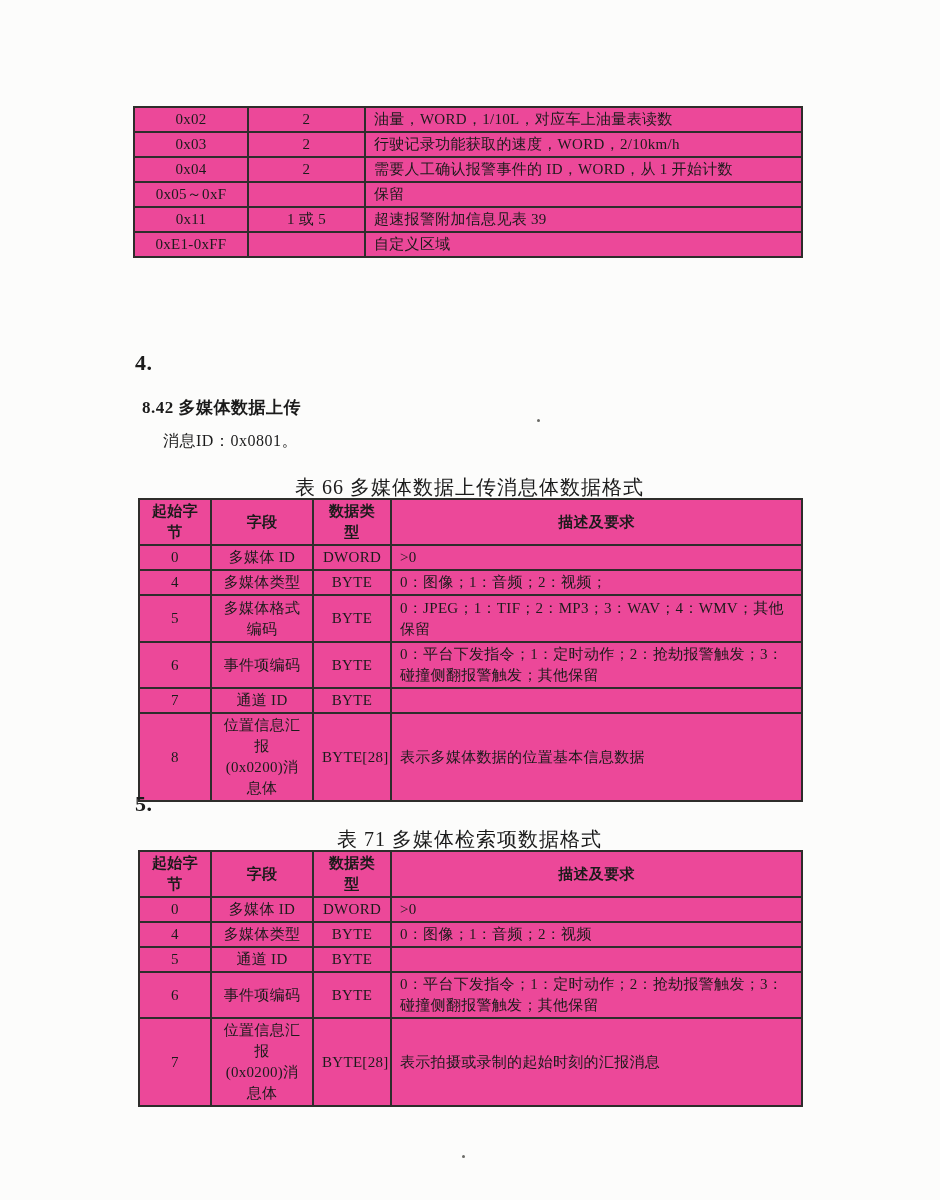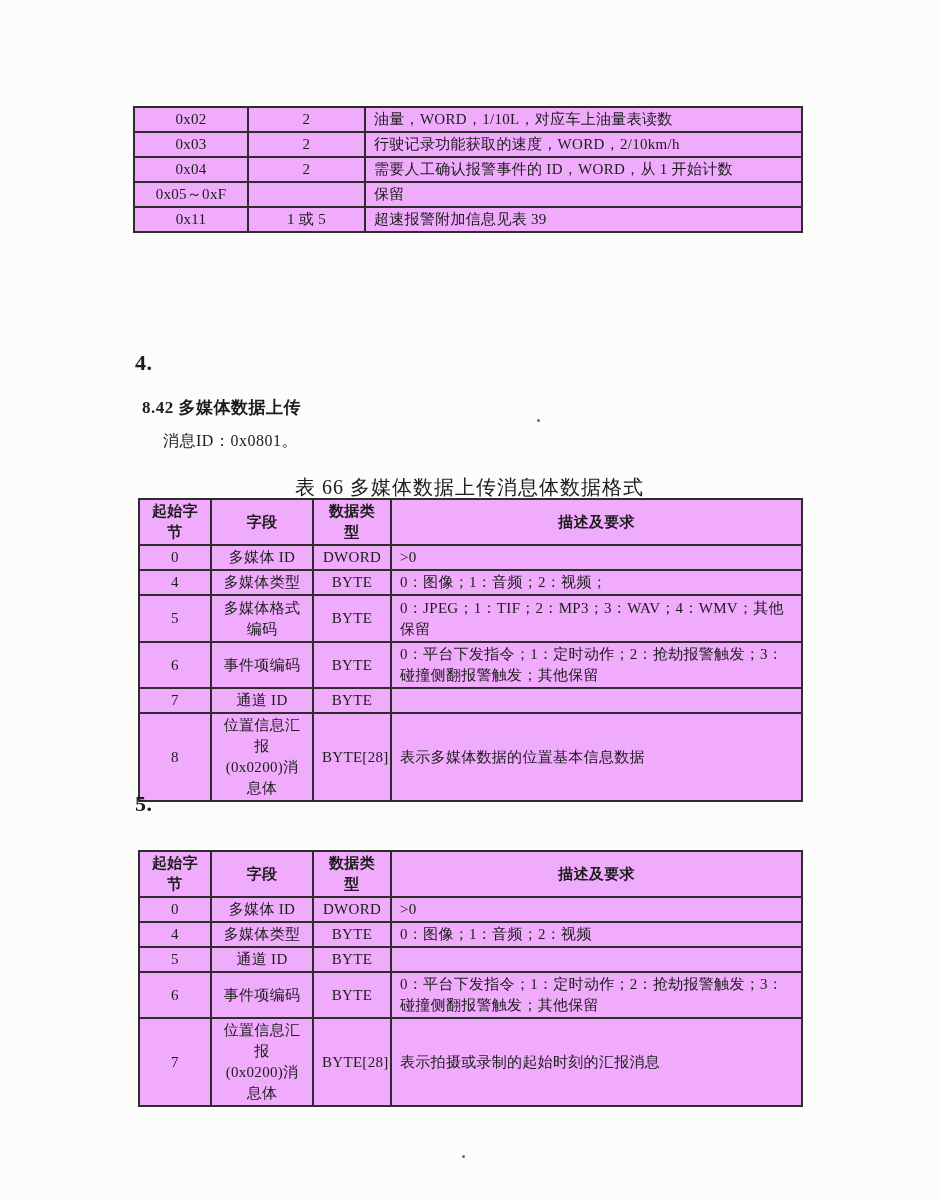--- a/index.html
+++ b/index.html
@@ -13,21 +13,21 @@
   }
   .page{
     position:absolute;left:0;top:0;width:940px;height:1200px;
     background:#fcfcfb;
   }
   
   table.tbl{
     position:absolute;
     border-collapse:collapse;
     table-layout:fixed;
-    background:#f0abfc;
+    background:#ec4899;
   }
   table.tbl td{
     border:2px solid #2e2d2b;
     font-size:15px;
     line-height:21px;
     padding:1px 8px;
     vertical-align:middle;
     overflow:hidden;
     letter-spacing:0.3px;
   }
@@ -92,20 +92,25 @@
       </tr>
       <tr style="height:23px">
         <td class="c mono">0x05～0xF</td>
         <td class="c"></td>
         <td class="l">保留</td>
       </tr>
       <tr style="height:23px">
         <td class="c mono">0x11</td>
         <td class="c">1 或 5</td>
         <td class="l">超速报警附加信息见表 39</td>
+      </tr>
+      <tr style="height:23px">
+        <td class="c mono">0xE1-0xFF</td>
+        <td class="c"></td>
+        <td class="l">自定义区域</td>
       </tr>
     </tbody>
   </table>
 
   <div class="num-heading" style="left:135px;top:350px;">4.</div>
   <div class="sub-heading" style="left:142px;top:396px;">8.42 多媒体数据上传</div>
   <div class="body-line" style="left:163px;top:431px;">消息ID：0x0801。</div>
 
   <div class="tbl-caption" style="left:138px;top:474px;width:663px;">表 66 多媒体数据上传消息体数据格式</div>
 
@@ -160,20 +165,21 @@
           <div>(0x0200)消息体</div>
         </td>
         <td class="c mono">BYTE[28]</td>
         <td class="l">表示多媒体数据的位置基本信息数据</td>
       </tr>
     </tbody>
   </table>
 
   <div class="num-heading" style="left:135px;top:791px;">5.</div>
 
+  <div class="tbl-caption" style="left:138px;top:826px;width:663px;">表 71 多媒体检索项数据格式</div>
 
   <table class="tbl" style="left:138px;top:850px;width:663px;">
     <colgroup>
         <col style="width:72px">
         <col style="width:102px">
         <col style="width:78px">
         <col style="width:411px">
       </colgroup>
     <tbody>
       <tr style="height:31px">

